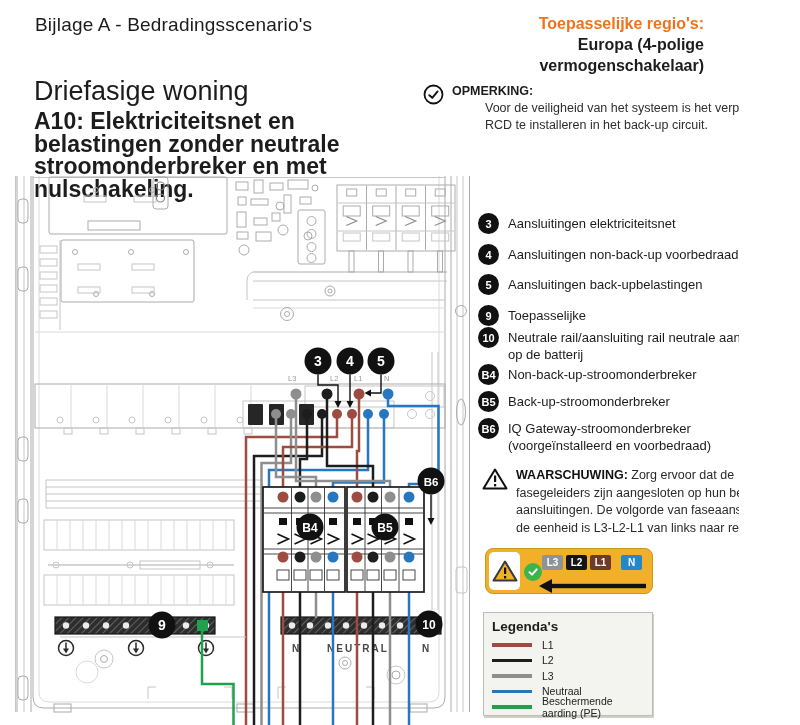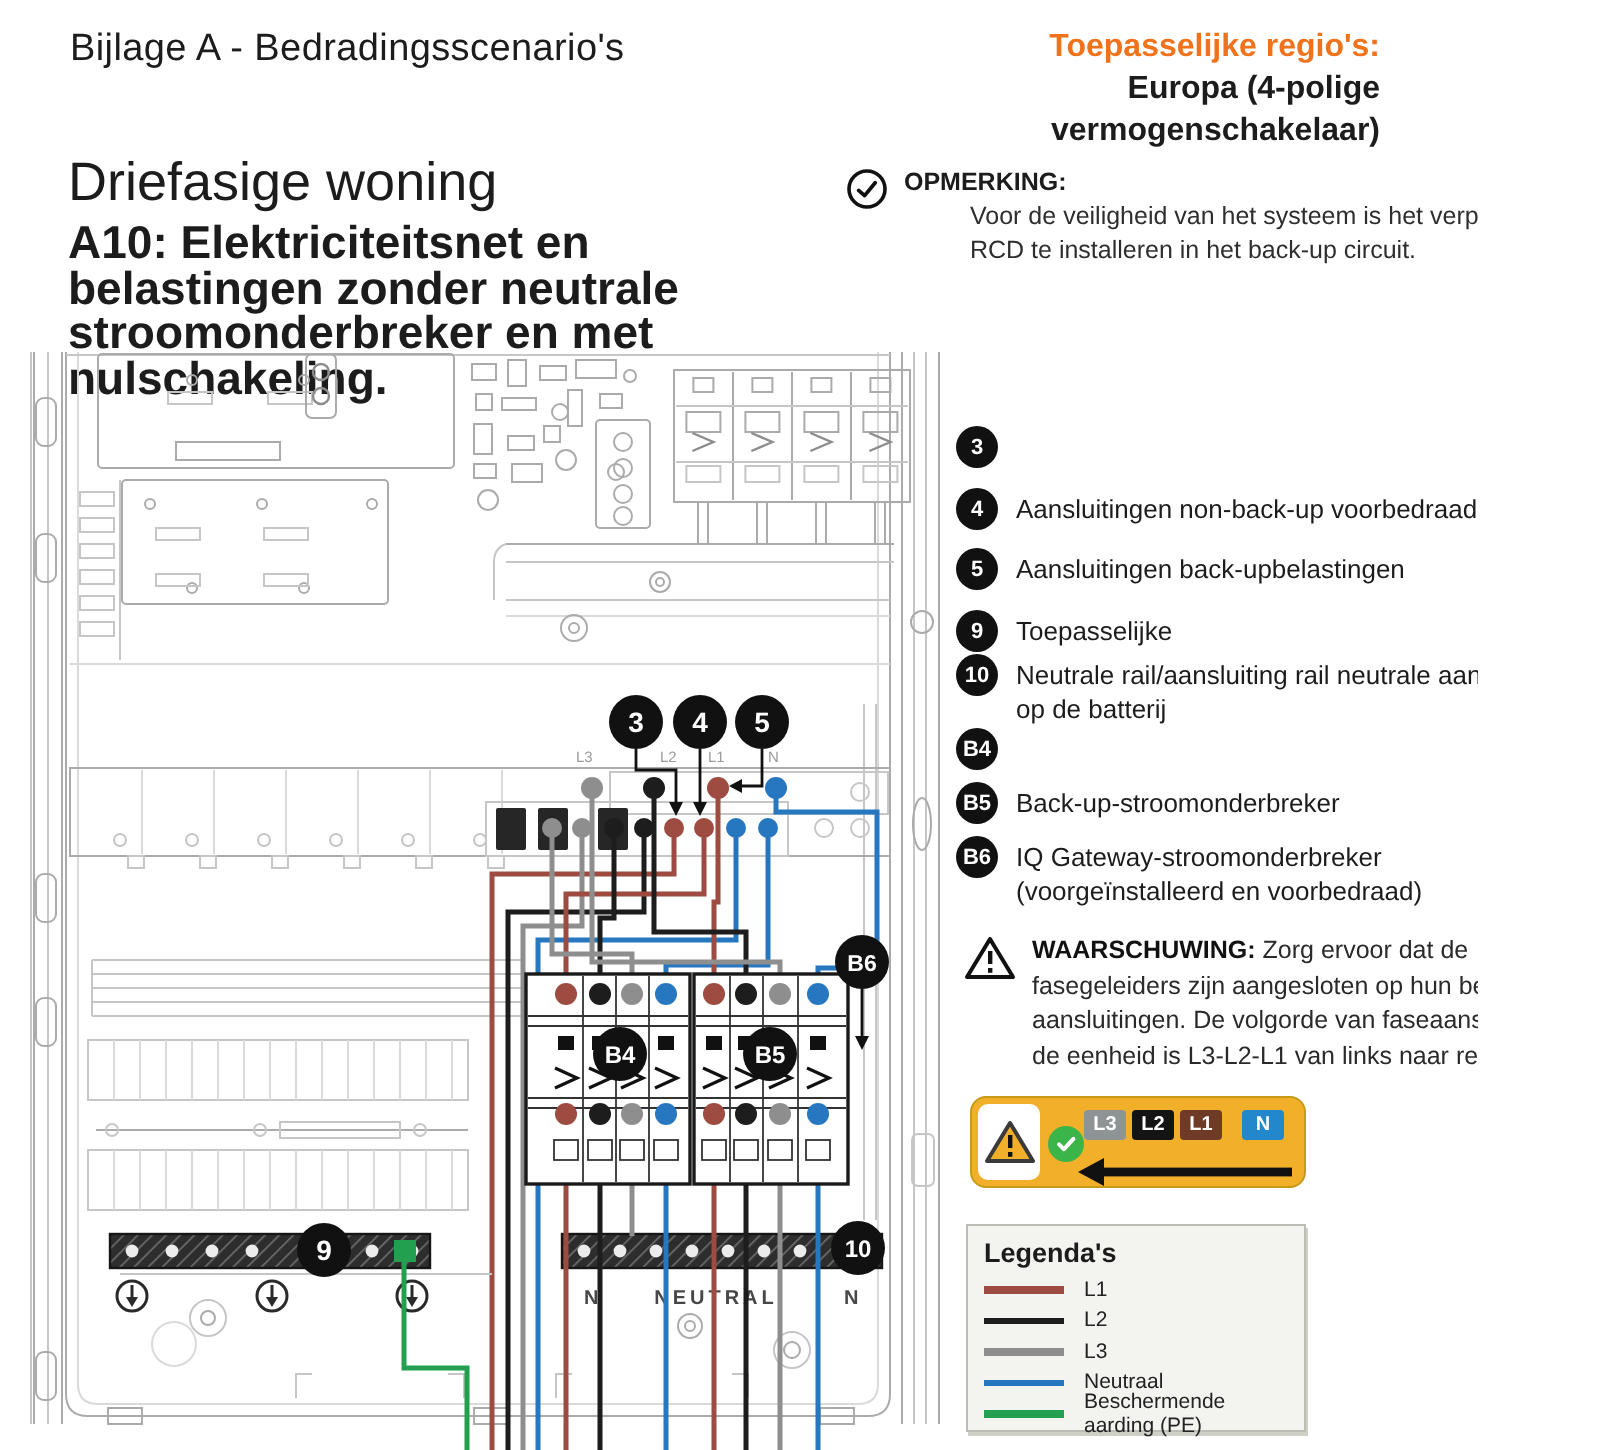--- a/index.html
+++ b/index.html
@@ -1,21 +1,21 @@
 <!DOCTYPE html>
 <html><head>
 <meta charset="utf-8">
 <style>
   html,body{margin:0;padding:0;background:#fff;}
   #page{position:relative;width:739px;height:725px;background:#fff;overflow:hidden;
         font-family:"Liberation Sans","DejaVu Sans",sans-serif;color:#1c1c1c;}
   .abs{position:absolute;}
   
   .doc-title{left:35px;top:14px;font-size:19px;font-weight:500;letter-spacing:.2px;}
-  .region{right:49px;top:13px;width:230px;text-align:right;}
+  .region{right:35px;top:13px;width:230px;text-align:right;}
   .region .r-label{font-size:16px;font-weight:700;color:#f0731c;line-height:21px;}
   .region .r-value{font-size:16px;font-weight:700;line-height:21px;}
   
   .sec-title{left:34px;top:76px;font-size:27px;font-weight:500;}
   .scenario{left:34px;top:110px;width:322px;font-size:23px;line-height:22.5px;font-weight:bold;}
   
   .note-icon{left:423px;top:84px;}
   .note-label{left:452px;top:84px;font-size:12.5px;font-weight:700;}
   .note-text{left:452px;top:100px;width:348px;font-size:12.5px;line-height:17px;color:#2e2e2e;margin-left:33px;}
   
@@ -515,39 +515,41 @@
       <circle cx="162" cy="625" r="13.5" fill="#111"></circle>
       <text x="162" y="630" font-size="14" class="bt">9</text>
       <circle cx="429" cy="624" r="13.5" fill="#111"></circle>
       <text x="429" y="628.5" font-size="12" class="bt">10</text>
     </g>
   </svg>
 
   <div class="abs co-list">
     <div class="co-item">
       <span class="co-badge">3</span>
+      <span class="co-text">Aansluitingen elektriciteitsnet</span>
     </div>
     <div class="co-item">
       <span class="co-badge">4</span>
       <span class="co-text">Aansluitingen non-back-up voorbedraad</span>
     </div>
     <div class="co-item">
       <span class="co-badge">5</span>
       <span class="co-text">Aansluitingen back-upbelastingen</span>
     </div>
     <div class="co-item">
       <span class="co-badge">9</span>
       <span class="co-text">Toepasselijke</span>
     </div>
     <div class="co-item">
       <span class="co-badge">10</span>
       <span class="co-text">Neutrale rail/aansluiting rail neutrale aansluiting op de batterij</span>
     </div>
     <div class="co-item">
       <span class="co-badge">B4</span>
+      <span class="co-text">Non-back-up-stroomonderbreker</span>
     </div>
     <div class="co-item">
       <span class="co-badge">B5</span>
       <span class="co-text">Back-up-stroomonderbreker</span>
     </div>
     <div class="co-item">
       <span class="co-badge">B6</span>
       <span class="co-text w230">IQ Gateway-stroomonderbreker (voorgeïnstalleerd en voorbedraad)</span>
     </div>
   </div>

